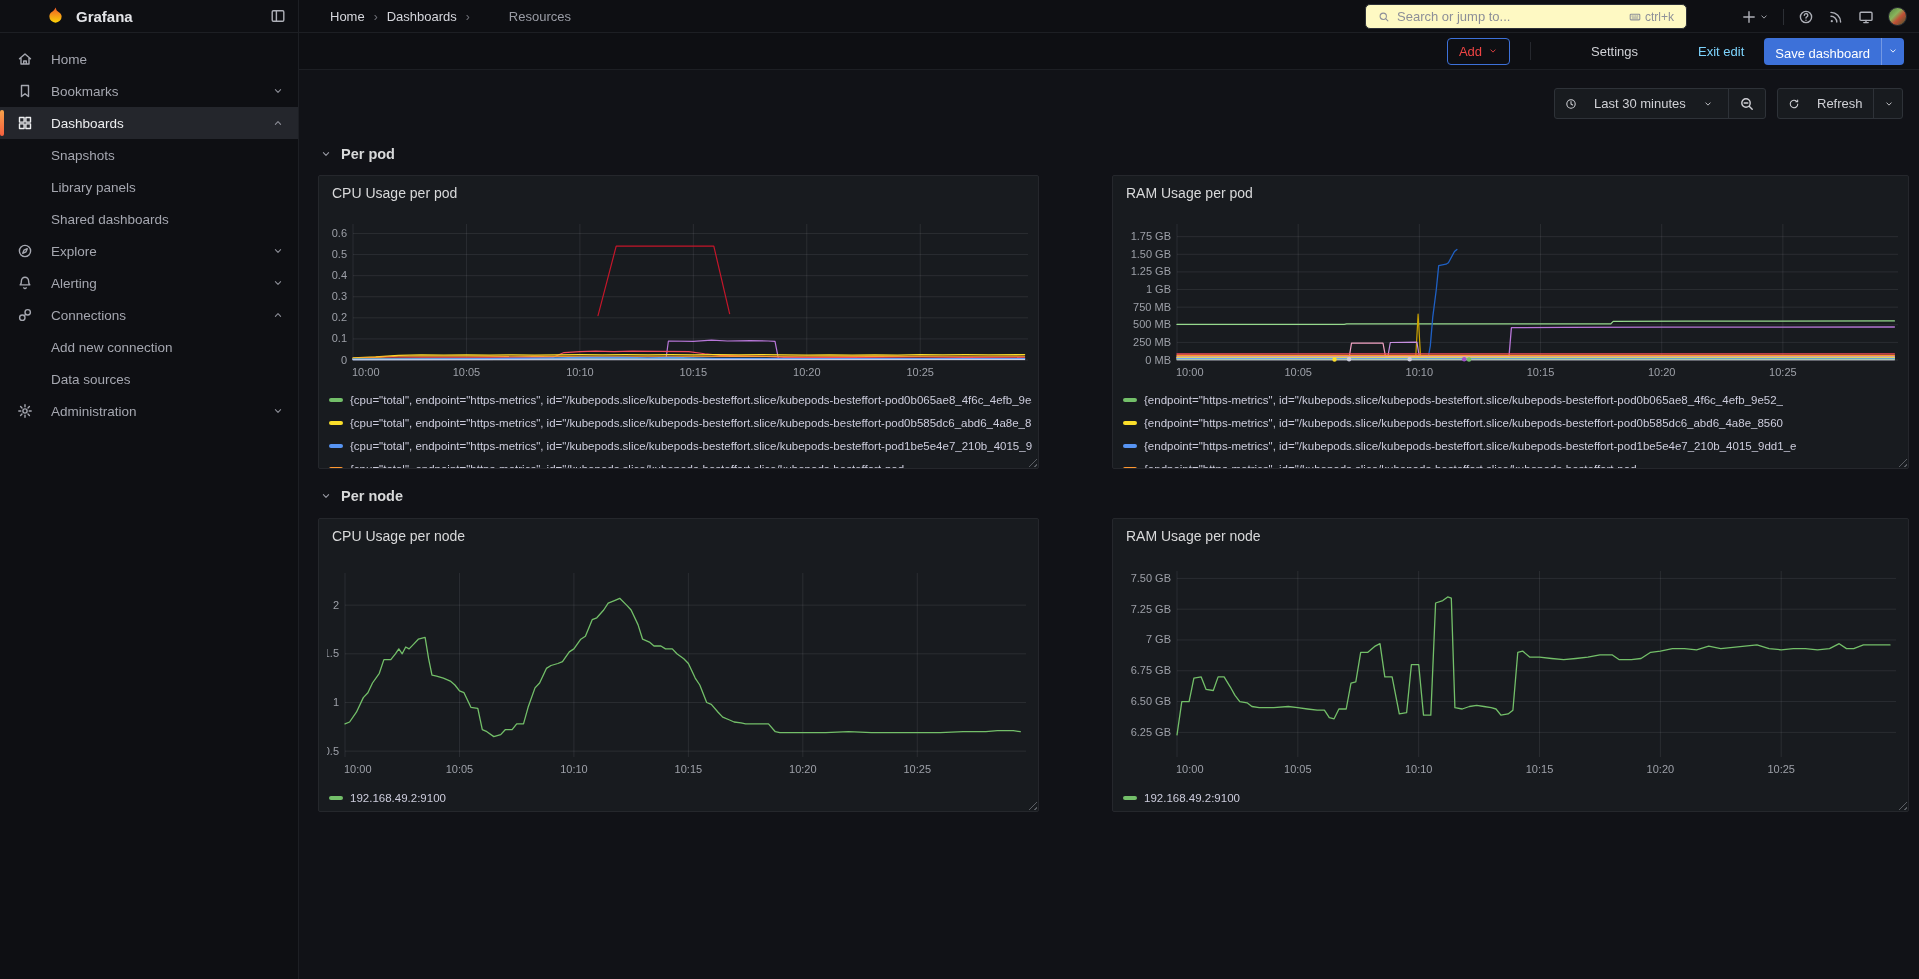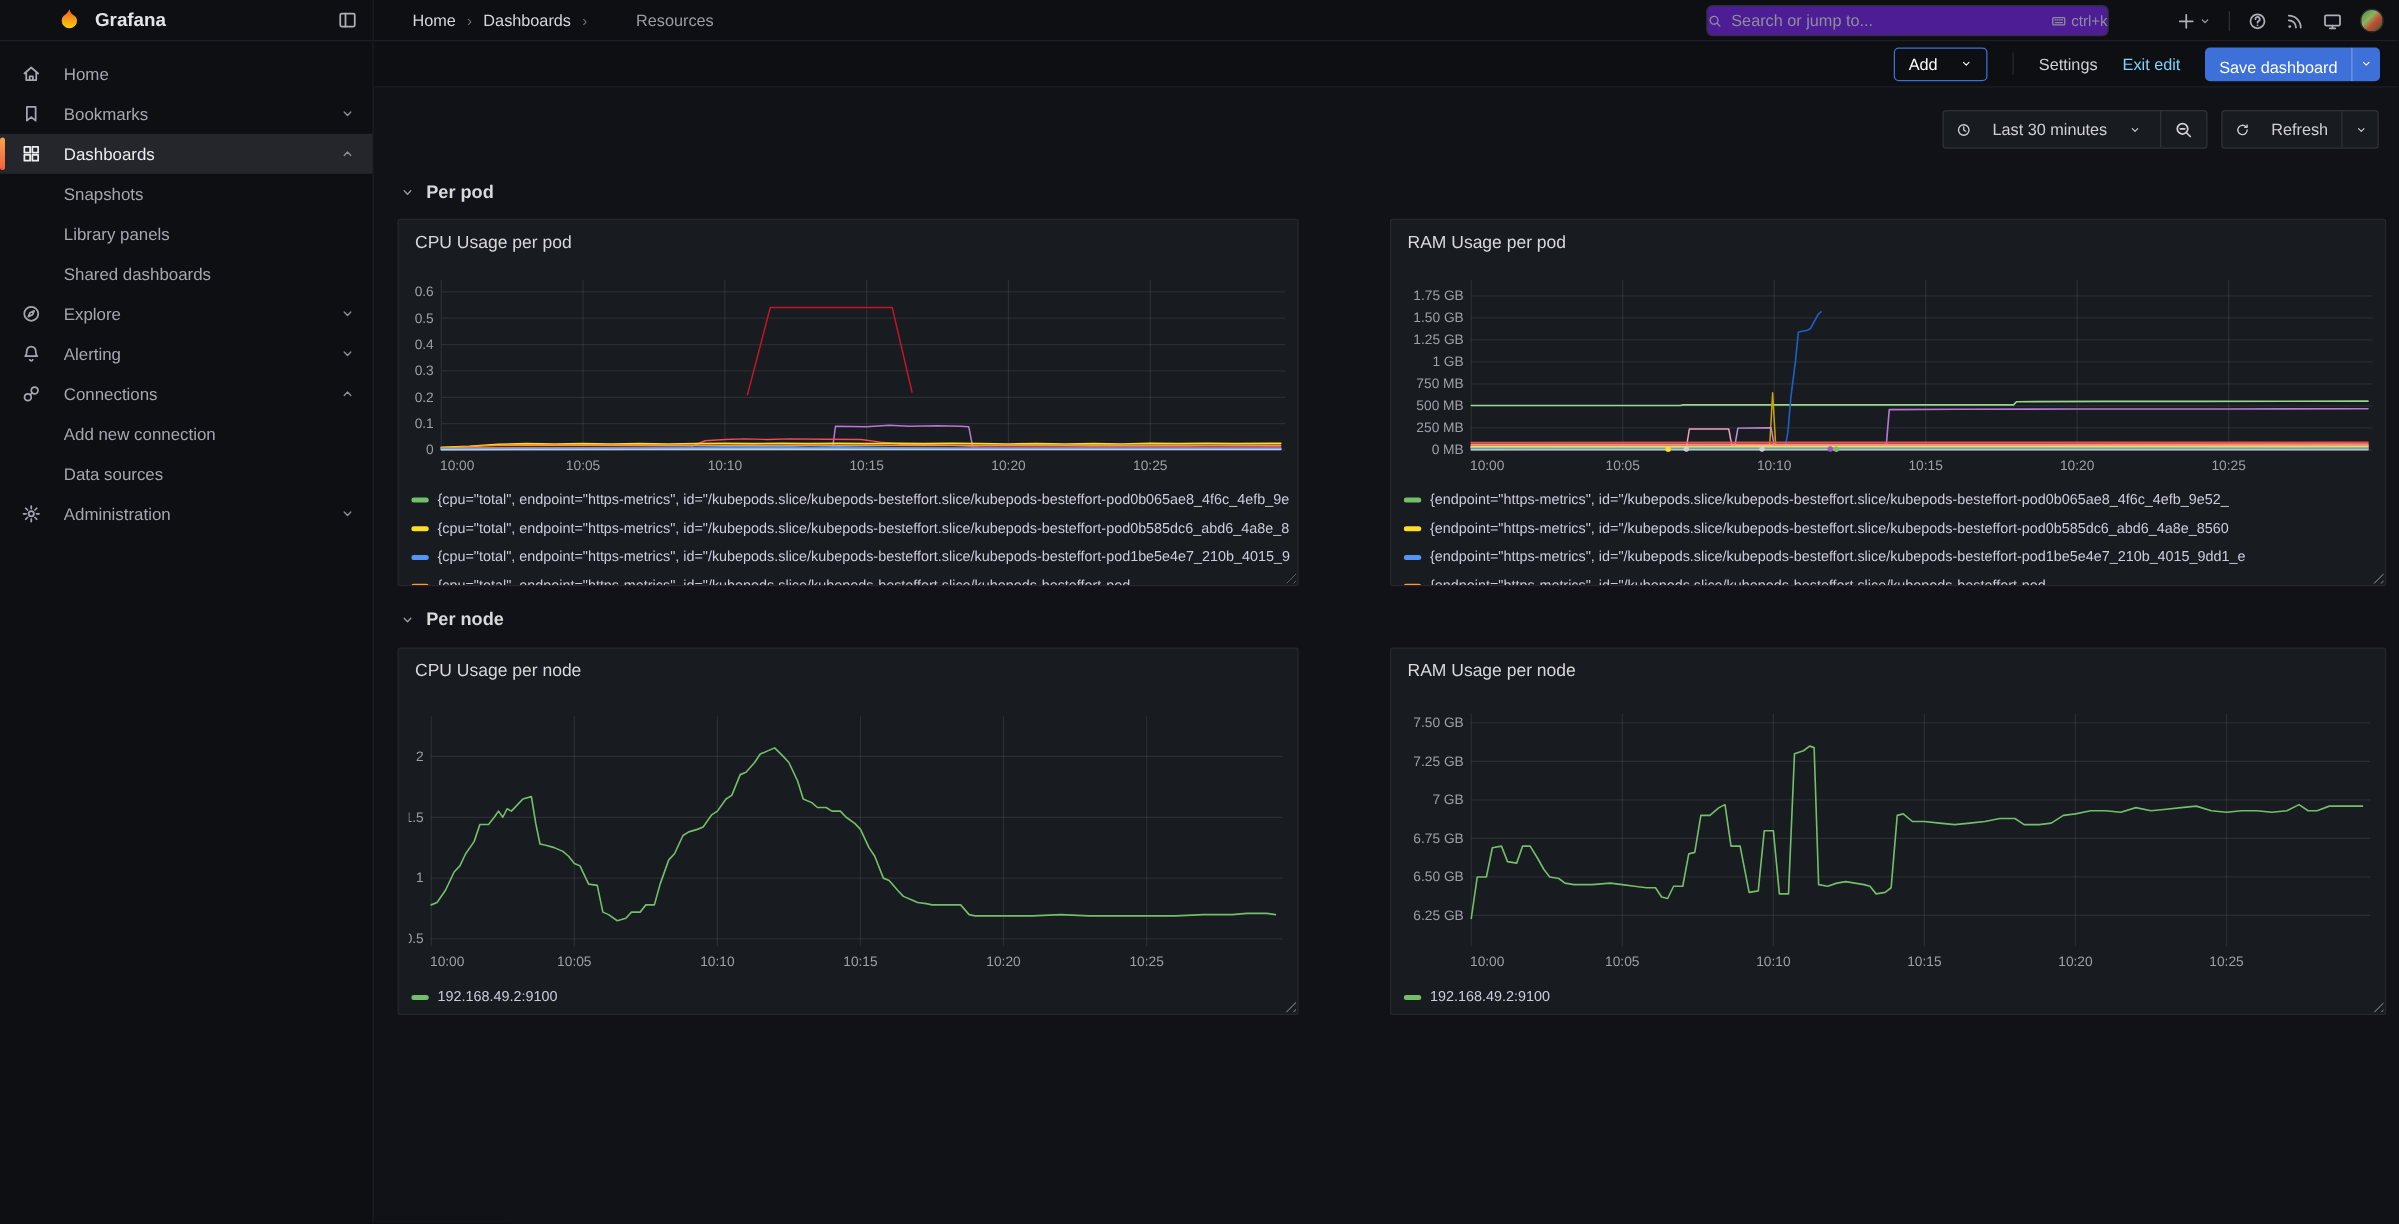--- a/index.html
+++ b/index.html
@@ -18,23 +18,23 @@
             border-bottom:1px solid #1d1f24; z-index:5; }
   .brand-zone { position:absolute; left:0; top:0; width:299px; height:33px; display:flex;
                 align-items:center; border-right:1px solid #1d1f24;padding-left:32px; }
   .logo { margin-left:13px; }
   .brand { margin-left:10px; font-size:15px; font-weight:bold; color:#e3e4e8; }
   .panel-toggle { position:absolute; right:12px; top:8px; color:#aeb0b8; cursor:pointer; }
   .crumbs { position:absolute; left:330px; top:0; height:33px; display:flex; align-items:center; gap:9px; }
   .crumb { color:#d5d6dc; }
   .crumb.muted { color:#9a9ca5;margin-left:30px; }
   .crumb-sep { color:#6e7077; font-size:12px; }
-  .searchbox { position:absolute; left:1365px; top:4px; width:322px; height:25px; background:#4c1d95;
+  .searchbox { position:absolute; left:1365px; top:4px; width:322px; height:25px; background:#fef9c3;
                border:1px solid #2e3137; border-radius:5px; display:flex; align-items:center;
-               padding:0 0; color:#8d8f98; gap:7px; }
+               padding:0 12px; color:#8d8f98; gap:7px; }
   .searchbox .ph { flex:1; font-size:13px; color:#8d8f98; }
   .kbd-hint { display:flex; align-items:center; gap:4px; font-size:12px; color:#8d8f98; }
   .top-actions { position:absolute; right:0; top:0; height:33px; display:flex; align-items:center; gap:14px; padding-right:12px; color:#aeb0b8; }
   .top-actions .vdiv { width:1px; height:16px; background:#2c2f35; }
   .plus-group { display:flex; align-items:center; gap:2px; cursor:pointer; }
   .avatar { width:19px; height:19px; border-radius:50%;
             background:linear-gradient(135deg,#57813f 0%,#88b55c 38%,#c24e35 60%,#3c5a2c 100%);
             border:1px solid #2c2f35; cursor:pointer; }
 
   
@@ -45,24 +45,24 @@
   .nav-item .nlabel { position:absolute; left:51px; font-size:13.5px; }
   .nav-item .nchev { position:absolute; right:14px; top:10px; color:#8d8f98; }
   .nav-item.selected { background:#24262c; color:#ecedef; }
   .nav-item.selected::before { content:""; position:absolute; left:0; top:3px; bottom:3px; width:4px;
              border-radius:2px; background:linear-gradient(#f8a24a,#f55f3e); }
 
   
   .edit-toolbar { position:absolute; left:299px; top:33px; width:1620px; height:37px; background:#0e0f13;
                   border-bottom:1px solid #1d1f24; display:flex; align-items:center; justify-content:flex-end;
                   padding-right:15px; gap:20px; }
-  .btn-outline-blue { display:flex; align-items:center; gap:18px; height:27px; padding:0 11px;
-                  border:1px solid #3d71d9; border-radius:4px; color:#ffffff; cursor:pointer; }
+  .btn-outline-blue { display:flex; align-items:center; gap:6px; height:27px; padding:0 11px;
+                  border:1px solid #3d71d9; border-radius:4px; color:#ef4444; cursor:pointer; }
   .toolbar-divider { width:1px; height:18px; background:#26282e; }
-  .txt-btn { color:#d0d1d6; cursor:pointer; }
+  .txt-btn { color:#d0d1d6; cursor:pointer;margin-left:40px; }
   .txt-btn.blue { color:#7dd3fc;text-align:right; }
   .btn-primary { display:flex; align-items:stretch; height:27px; background:#3d71d9; border-radius:4px;
                  color:#ffffff; overflow:hidden; cursor:pointer; }
   .btn-primary .main { display:flex; align-items:center; padding:16px 11px; }
   .btn-primary .caret { display:flex; align-items:center; padding:0 6px; border-left:1px solid rgba(255,255,255,.28); }
 
   
   .ctrl-group { position:absolute; top:88px; height:31px; display:flex; background:#181b1f;
                 border:1px solid #2e3238; border-radius:3px; color:#d0d1d6; }
   .ctrl-seg { display:flex; align-items:center; gap:17px; padding:0 10px; cursor:pointer; }

